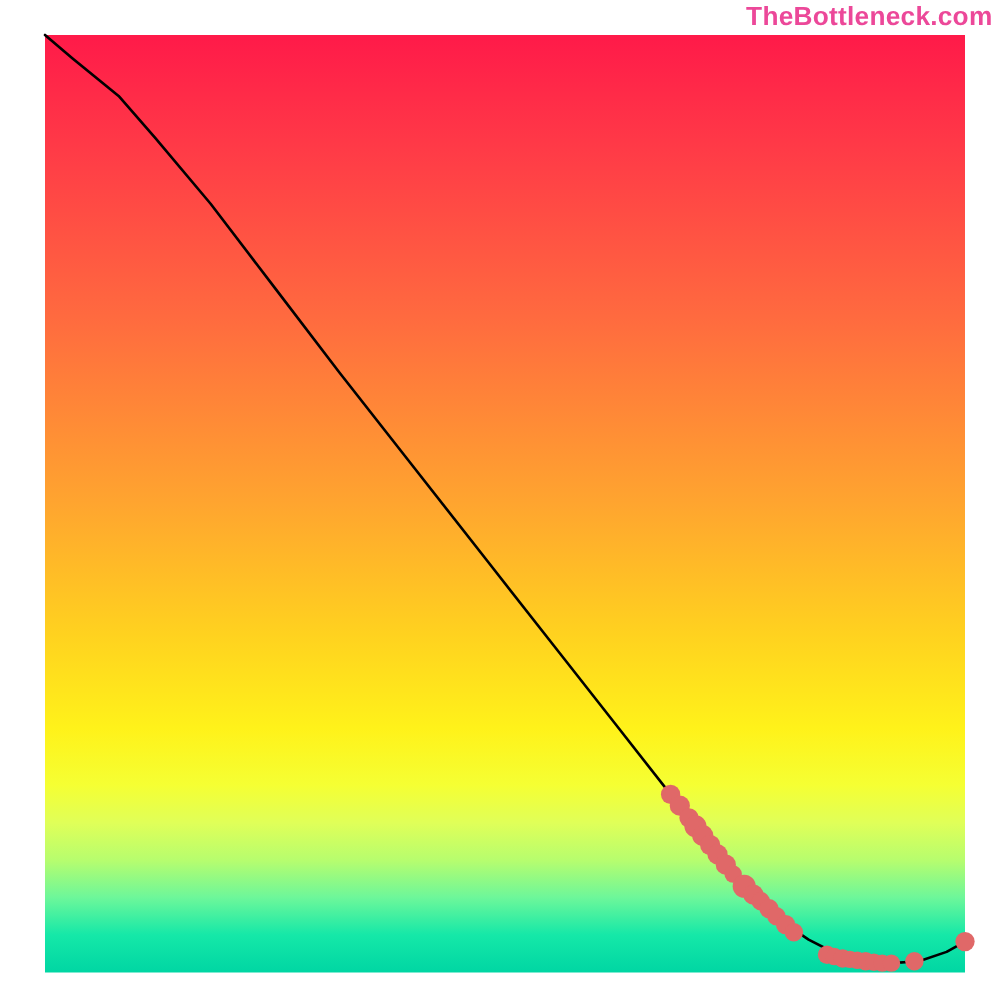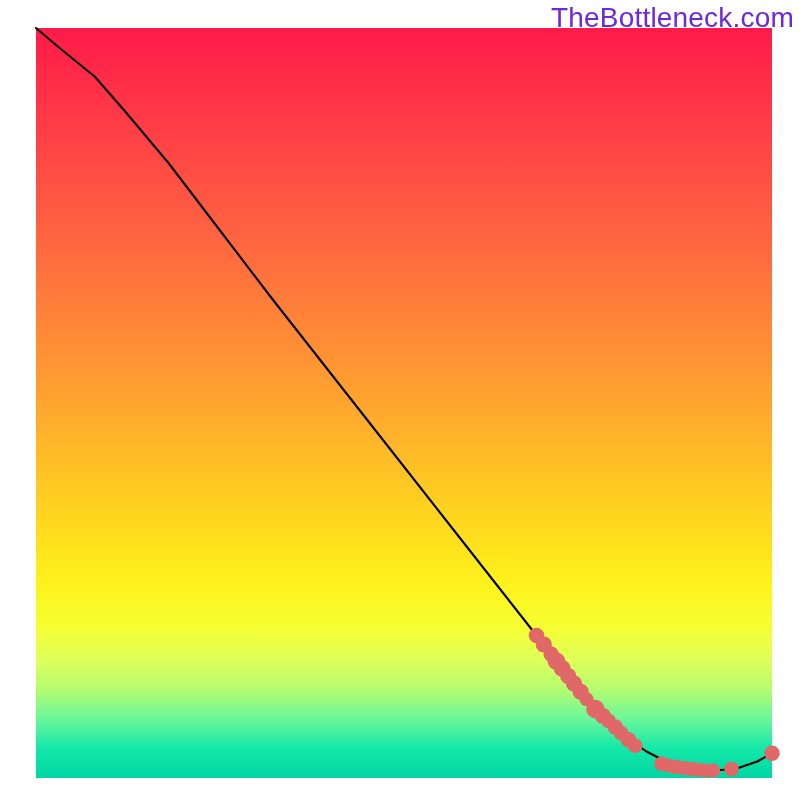--- a/index.html
+++ b/index.html
@@ -13,23 +13,23 @@
   }
   .chart-wrap {
     position: relative;
     width: 800px;
     height: 800px;
   }
   .watermark {
     position: absolute;
     top: 2px;
     right: 6px;
-    font-size: 28px;
-    font-weight: 400;
-    color: #6d28d9;
+    font-size: 21px;
+    font-weight: 700;
+    color: #ec4899;
     letter-spacing: 0.2px;
     z-index: 10;
   }
   .plot-area {
     position: absolute;
     left: 36px;
     top: 28px;
     width: 736px;
     height: 750px;
     

